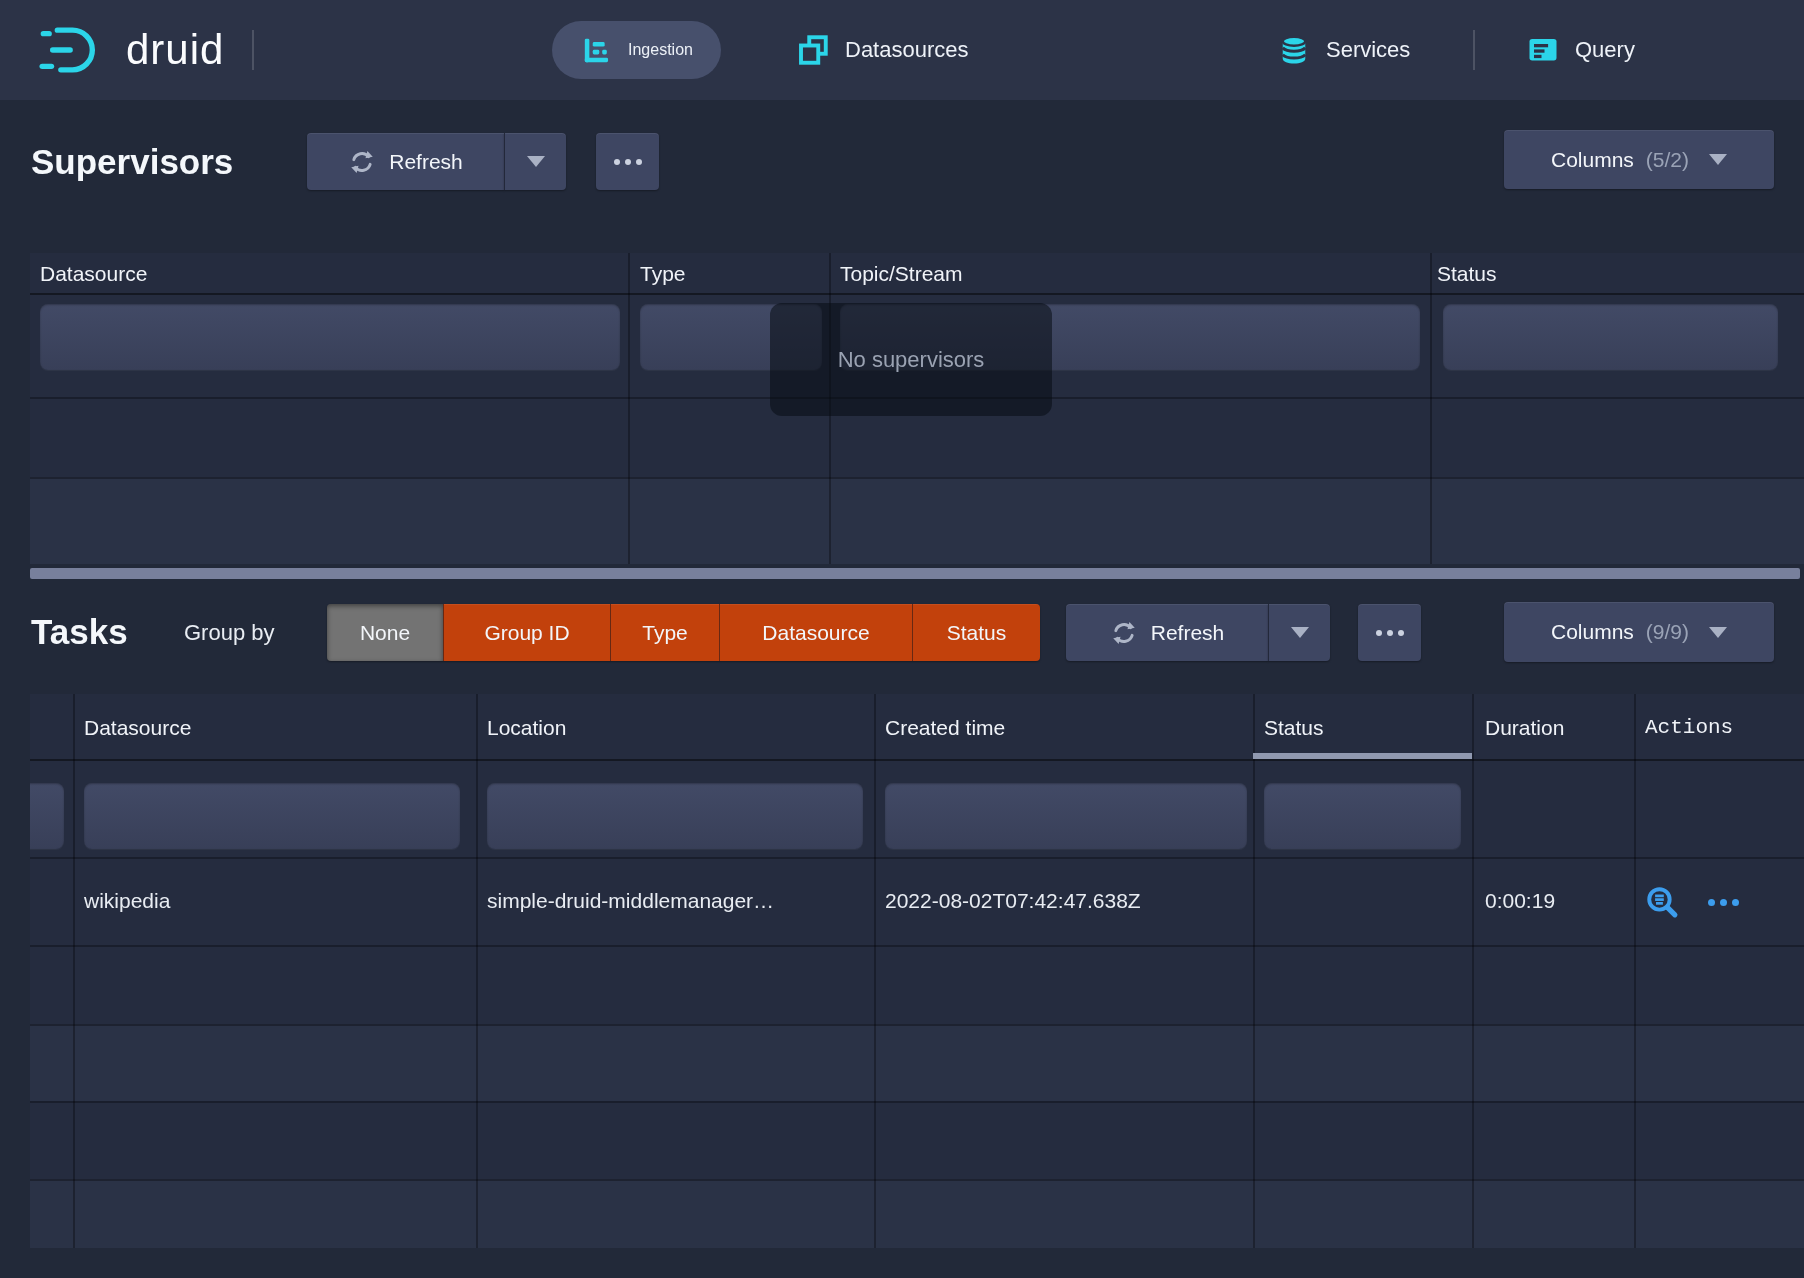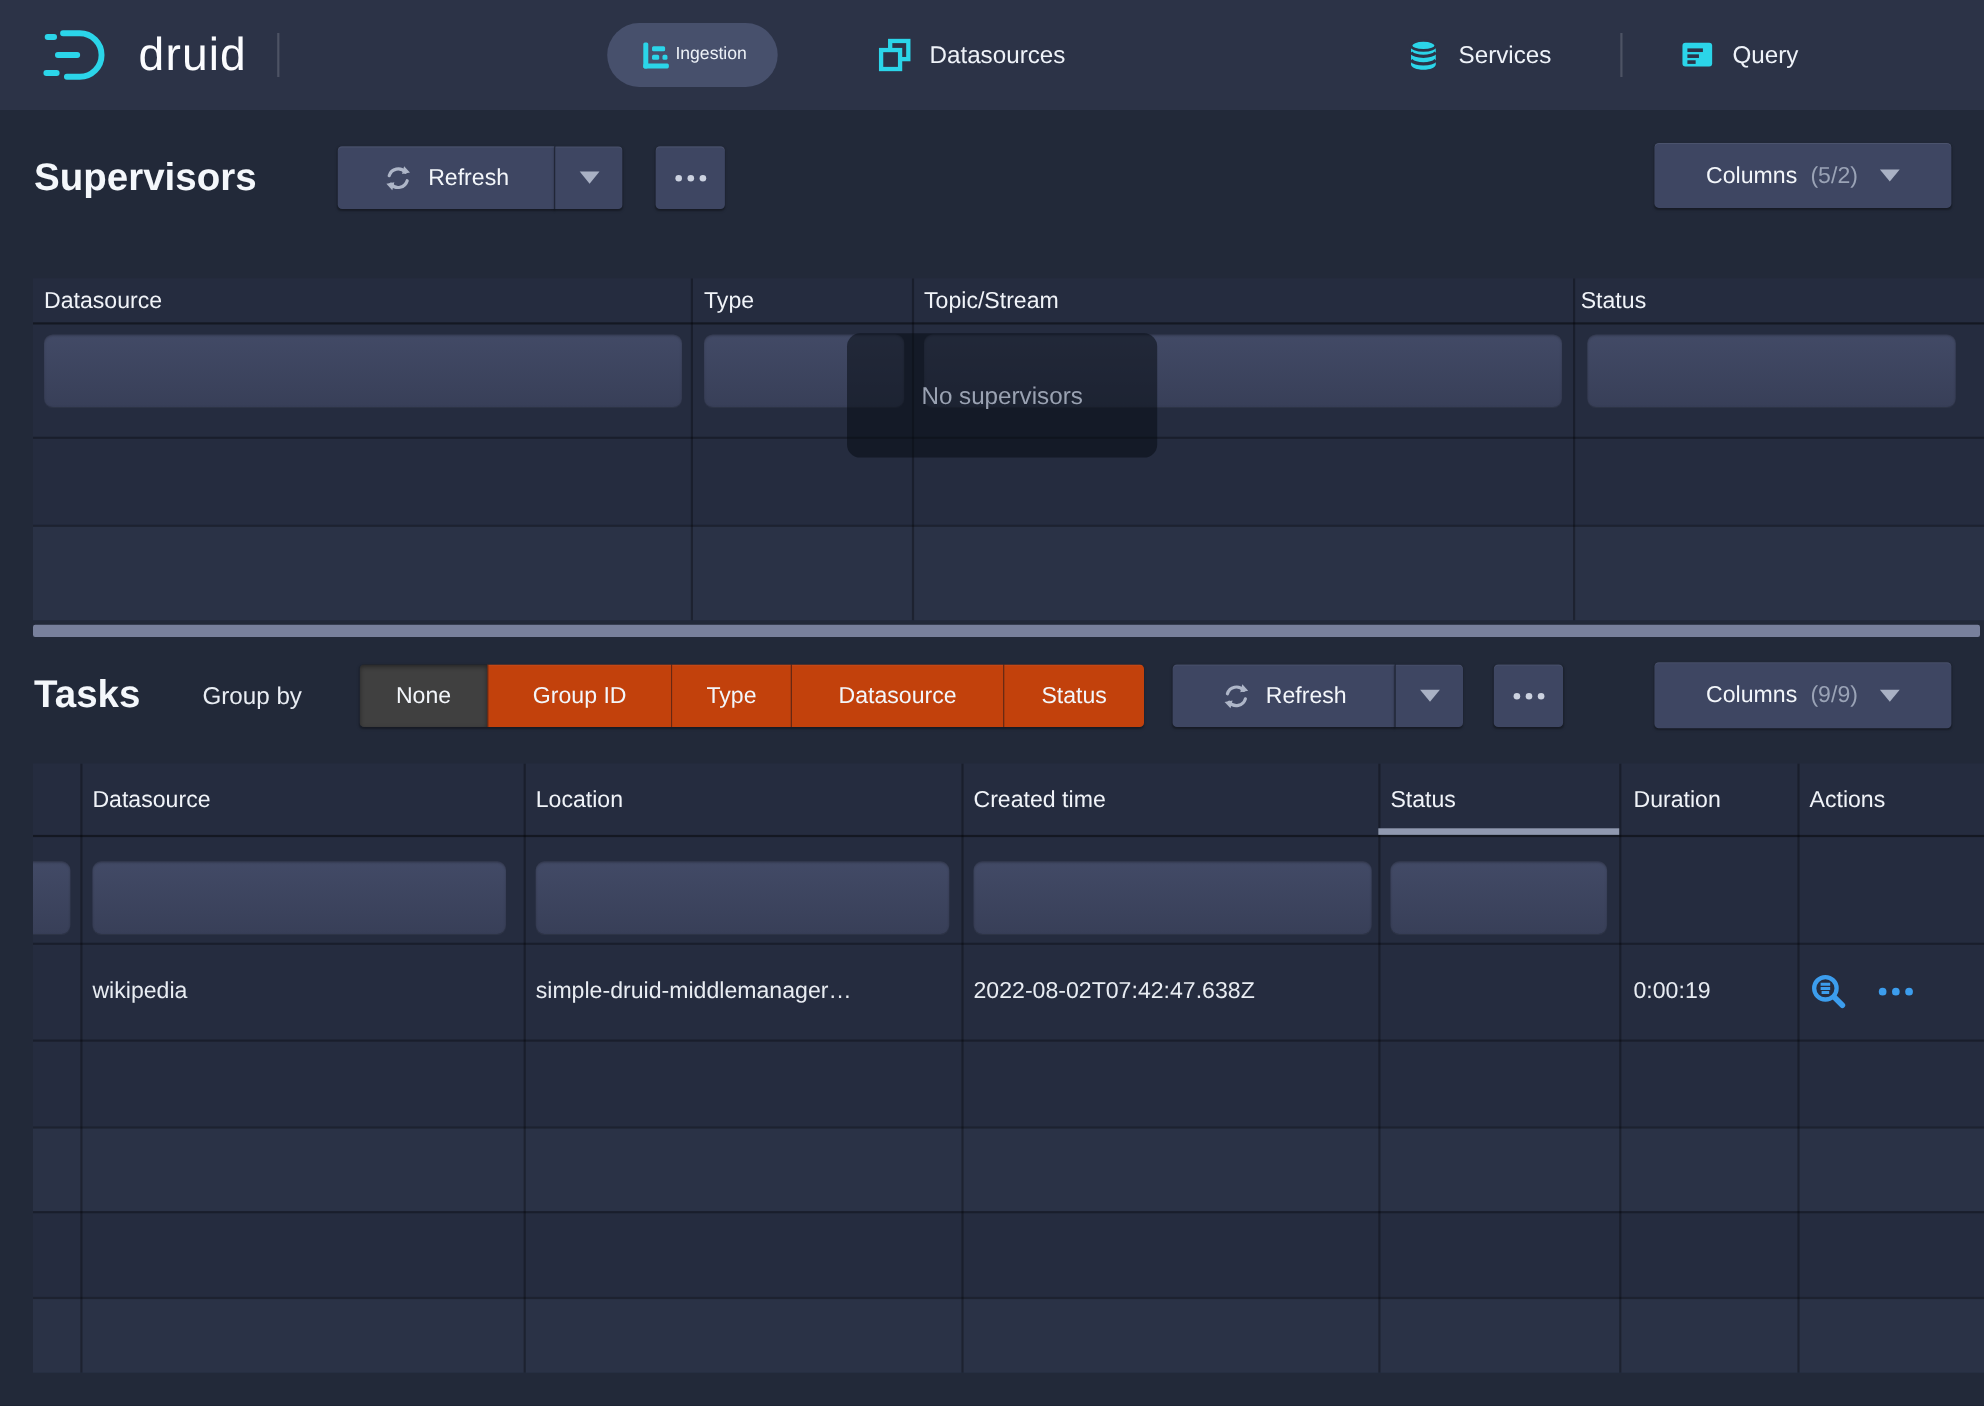--- a/index.html
+++ b/index.html
@@ -10,21 +10,21 @@
     color:#edf1f7; -webkit-font-smoothing:antialiased;
   }
   
   .nav { position:absolute; left:0; top:0; width:1804px; height:100px; background:#2c3347; }
   .brand { position:absolute; left:38px; top:0; height:100px; display:flex; align-items:center; gap:12px; }
   .brand-word { font-size:42px; font-weight:500; color:#fbfcfe; letter-spacing:1px; }
   .nav-divider { position:absolute; top:30px; width:2px; height:40px; background:rgba(255,255,255,0.16); }
   .nav-item { position:absolute; top:0; height:100px; display:flex; align-items:center; gap:14px; cursor:pointer; }
   .nav-item .lbl { font-size:22px; color:#eef2f8; }
   .nav-pill { position:absolute; top:21px; height:58px; border-radius:29px; background:#47506c;
-              display:flex; align-items:center; padding:0 28px; }
+              display:flex; align-items:center; gap:14px; padding:0 28px; }
   
   .sec-title { position:absolute; font-size:35px; font-weight:700; color:#f4f7fb; line-height:48px; }
   .btn { background:#3e4662; box-shadow:inset 0 1px 0 rgba(255,255,255,0.07), 0 1px 2px rgba(0,0,0,0.35);
          border-radius:4px; display:flex; align-items:center; justify-content:center;
          font-size:21px; color:#f3f6fa; cursor:pointer; }
   .split { position:absolute; display:flex; }
   .split .main { border-radius:4px 0 0 4px; gap:13px; }
   .split .drop { border-radius:0 4px 4px 0; border-left:1px solid rgba(12,16,26,0.55); }
   .caret-down { width:0; height:0; border-left:9px solid transparent; border-right:9px solid transparent;
                 border-top:11px solid #a9b1c4; display:inline-block; }
@@ -32,21 +32,21 @@
   .dots i { width:6px; height:6px; border-radius:50%; background:#ccd2e0; display:block; }
   .muted { color:#9aa3b6; }
   .columns-btn { position:absolute; gap:12px; }
   
   .seggroup { position:absolute; display:flex; border-radius:4px; overflow:hidden;
               box-shadow:0 1px 2px rgba(0,0,0,0.35); }
   .seg { background:#c2410c; display:flex; align-items:center; justify-content:center;
          font-size:21px; color:#f3f6fa; cursor:pointer; border-left:1px solid rgba(12,16,26,0.5);
          box-shadow:inset 0 1px 0 rgba(255,255,255,0.07); }
   .seg:first-child { border-left:none; }
-  .seg.selected { background:#404040; box-shadow:inset 0 2px 5px rgba(0,0,0,0.45); }
+  .seg.selected { background:#737373; box-shadow:inset 0 2px 5px rgba(0,0,0,0.45); }
   .group-lbl { position:absolute; font-size:22px; color:#e9edf3; }
   
   .table { position:absolute; background:#252c3f; overflow:hidden; }
   .vsep { position:absolute; top:0; bottom:0; width:2px; background:rgba(0,0,0,0.30); }
   .hline { position:absolute; left:0; right:0; height:2px; background:rgba(0,0,0,0.30); }
   .hdr { position:absolute; font-size:21px; color:#f0f3f8; cursor:pointer; }
   .zebra { position:absolute; left:0; width:1774px; background:#2a3246; }
   .finput { position:absolute; height:66px; border-radius:8px;
             background:linear-gradient(180deg,#424a66,#383f58);
             box-shadow:inset 0 1px 2px rgba(0,0,0,0.28), 0 1px 0 rgba(255,255,255,0.04); }
@@ -239,21 +239,21 @@
     <div class="vsep" style="left:844px;"></div>
     <div class="vsep" style="left:1223px;"></div>
     <div class="vsep" style="left:1442px;"></div>
     <div class="vsep" style="left:1604px;"></div>
 
     <div class="hdr" style="left:54px; top:22px;">Datasource</div>
     <div class="hdr" style="left:457px; top:22px;">Location</div>
     <div class="hdr" style="left:855px; top:22px;">Created time</div>
     <div class="hdr" style="left:1234px; top:22px;">Status</div>
     <div class="hdr" style="left:1455px; top:22px;">Duration</div>
-    <div class="hdr" style="left:1615px; top:22px;">Actions</div>
+    <div class="hdr" style="left:1615px; top:22px;font-family:Liberation Mono, monospace;">Actions</div>
 
     <div class="sort-under" style="left:1223px; top:59px; width:219px;"></div>
     <div class="hline" style="top:65px; background:rgba(0,0,0,0.45);"></div>
 
     <div class="finput" style="left:-26px; top:89px; width:60px;"></div>
     <div class="finput" style="left:54px; top:89px; width:376px;"></div>
     <div class="finput" style="left:457px; top:89px; width:376px;"></div>
     <div class="finput" style="left:855px; top:89px; width:362px;"></div>
     <div class="finput" style="left:1234px; top:89px; width:197px;"></div>
 

